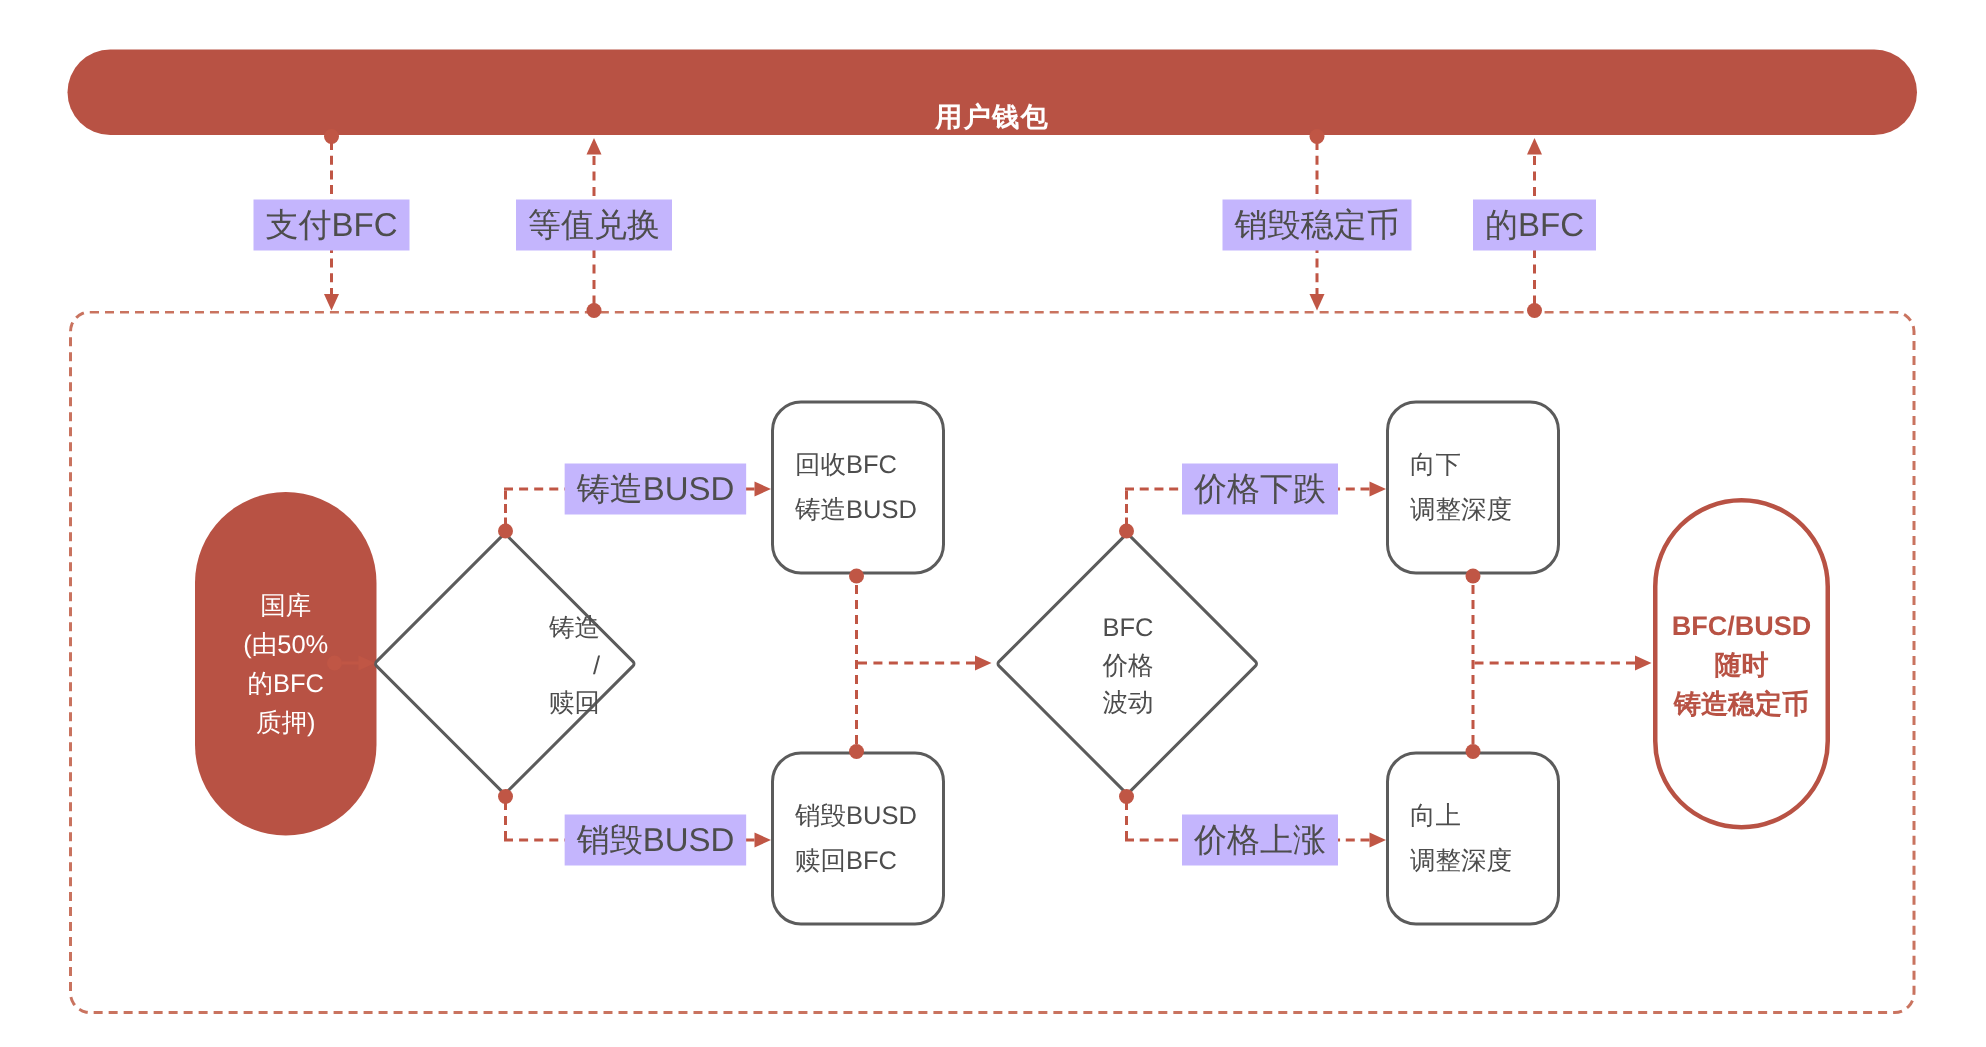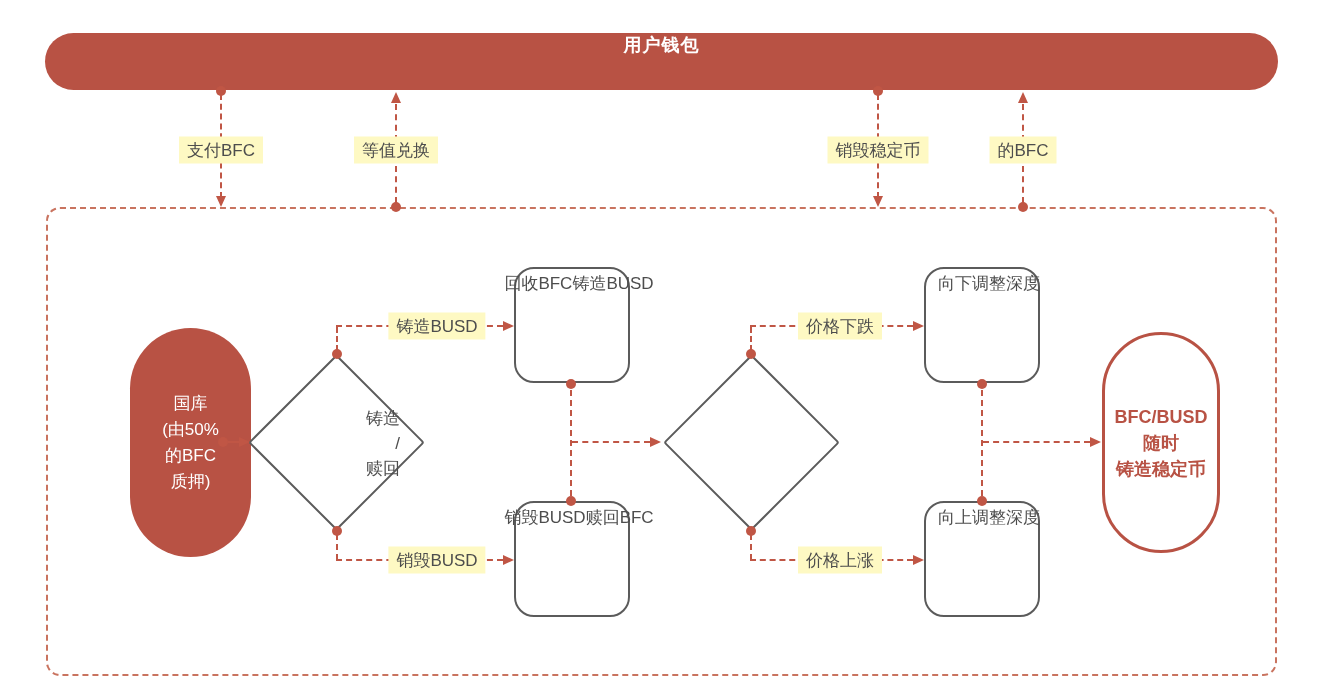--- a/index.html
+++ b/index.html
@@ -10,42 +10,42 @@
     --text:#4d4d4d;
   }
   html,body{margin:0;padding:0;background:#ffffff;}
   #stage{
     position:relative;width:1324px;height:698px;background:#fff;overflow:hidden;
     font-family:"Liberation Sans","DejaVu Sans",sans-serif;color:var(--text);
   }
   
   .banner{
     position:absolute;left:45px;top:33px;width:1233px;height:57px;border-radius:29px;
-    background:var(--red);display:flex;align-items:flex-start;justify-content:center;
+    background:var(--red);display:flex;align-items:flex-end;justify-content:center;
   }
   .banner-title{color:#fff;font-size:18px;font-weight:bold;letter-spacing:1px;}
   .container-box{
     position:absolute;left:46px;top:207px;width:1231px;height:469px;box-sizing:border-box;
     border:2px dashed var(--container-dash);border-radius:14px;
   }
   .pill{
     position:absolute;left:102px;top:328px;width:121px;height:229px;border-radius:61px;
     background:var(--red);display:flex;flex-direction:column;align-items:center;justify-content:center;margin-left:28px;
   }
   .pill span{color:#fff;font-size:17px;line-height:26px;white-space:nowrap;}
   .xpill{
     position:absolute;left:1102px;top:332px;width:118px;height:221px;border-radius:60px;
     box-sizing:border-box;border:3px solid var(--red);background:#fff;
     display:flex;flex-direction:column;align-items:center;justify-content:center;
   }
   .xpill span{color:var(--red);font-size:18px;font-weight:bold;line-height:26px;white-space:nowrap;}
   .pbox{
     position:absolute;width:116px;height:116px;box-sizing:border-box;background:#fff;
     border:2px solid var(--stroke);border-radius:20px;
-    display:flex;flex-direction:row;justify-content:center;padding-left:14px;z-index:2;
+    display:flex;flex-direction:column;justify-content:center;padding-left:14px;z-index:2;
   }
   .pbox span{font-size:17px;line-height:30px;color:var(--text);white-space:nowrap;}
   .diamond{
     position:absolute;width:125px;height:125px;box-sizing:border-box;background:#fff;
     border:2px solid var(--stroke);border-radius:3px;transform:rotate(45deg);z-index:1;
   }
   .diamond-label{
     position:absolute;width:126px;height:100px;display:flex;flex-direction:column;
     align-items:center;justify-content:center;z-index:2;
   }
@@ -54,22 +54,22 @@
   .hline{position:absolute;height:0;border-top:2px dashed var(--line-red);z-index:3;}
   .vline{position:absolute;width:0;border-left:2px dashed var(--line-red);z-index:3;}
   .dot{position:absolute;width:10px;height:10px;border-radius:50%;background:var(--line-red);z-index:6;}
   .arrow-right{position:absolute;width:0;height:0;border-top:5px solid transparent;
     border-bottom:5px solid transparent;border-left:11px solid var(--line-red);z-index:6;}
   .arrow-down{position:absolute;width:0;height:0;border-left:5px solid transparent;
     border-right:5px solid transparent;border-top:11px solid var(--line-red);z-index:6;}
   .arrow-up{position:absolute;width:0;height:0;border-left:5px solid transparent;
     border-right:5px solid transparent;border-bottom:11px solid var(--line-red);z-index:6;}
   .edge-label{
-    position:absolute;transform:translate(-50%,-50%);background:#fef9c3;padding:2px 8px;
-    font-size:17px;color:var(--text);white-space:nowrap;z-index:5;
+    position:absolute;transform:translate(-50%,-50%);background:#c4b5fd;padding:2px 8px;
+    font-size:22px;color:var(--text);white-space:nowrap;z-index:5;
   }
 </style>
 </head>
 <body>
 
 <div id="stage">
 
   <div class="banner">
     <span class="banner-title">用户钱包</span>
   </div>
@@ -136,20 +136,25 @@
     <span>赎回BFC</span>
   </div>
 
   <div class="dot" style="left:566px;top:379px;"></div>
   <div class="vline" style="left:570px;top:390px;height:106px;"></div>
   <div class="dot" style="left:566px;top:496px;"></div>
   <div class="hline" style="left:572px;top:441px;width:78px;"></div>
   <div class="arrow-right" style="left:650px;top:437px;"></div>
 
   <div class="diamond" style="left:689px;top:380px;"></div>
+  <div class="diamond-label" style="left:689px;top:393px;">
+    <span>BFC</span>
+    <span>价格</span>
+    <span>波动</span>
+  </div>
 
   <div class="dot" style="left:746px;top:349px;"></div>
   <div class="vline" style="left:750px;top:327px;height:24px;"></div>
   <div class="hline" style="left:750px;top:325px;width:163px;"></div>
   <div class="edge-label" style="left:840px;top:326px;">价格下跌</div>
   <div class="arrow-right" style="left:913px;top:321px;"></div>
 
   <div class="dot" style="left:746px;top:526px;"></div>
   <div class="vline" style="left:750px;top:534px;height:26px;"></div>
   <div class="hline" style="left:750px;top:559px;width:163px;"></div>

